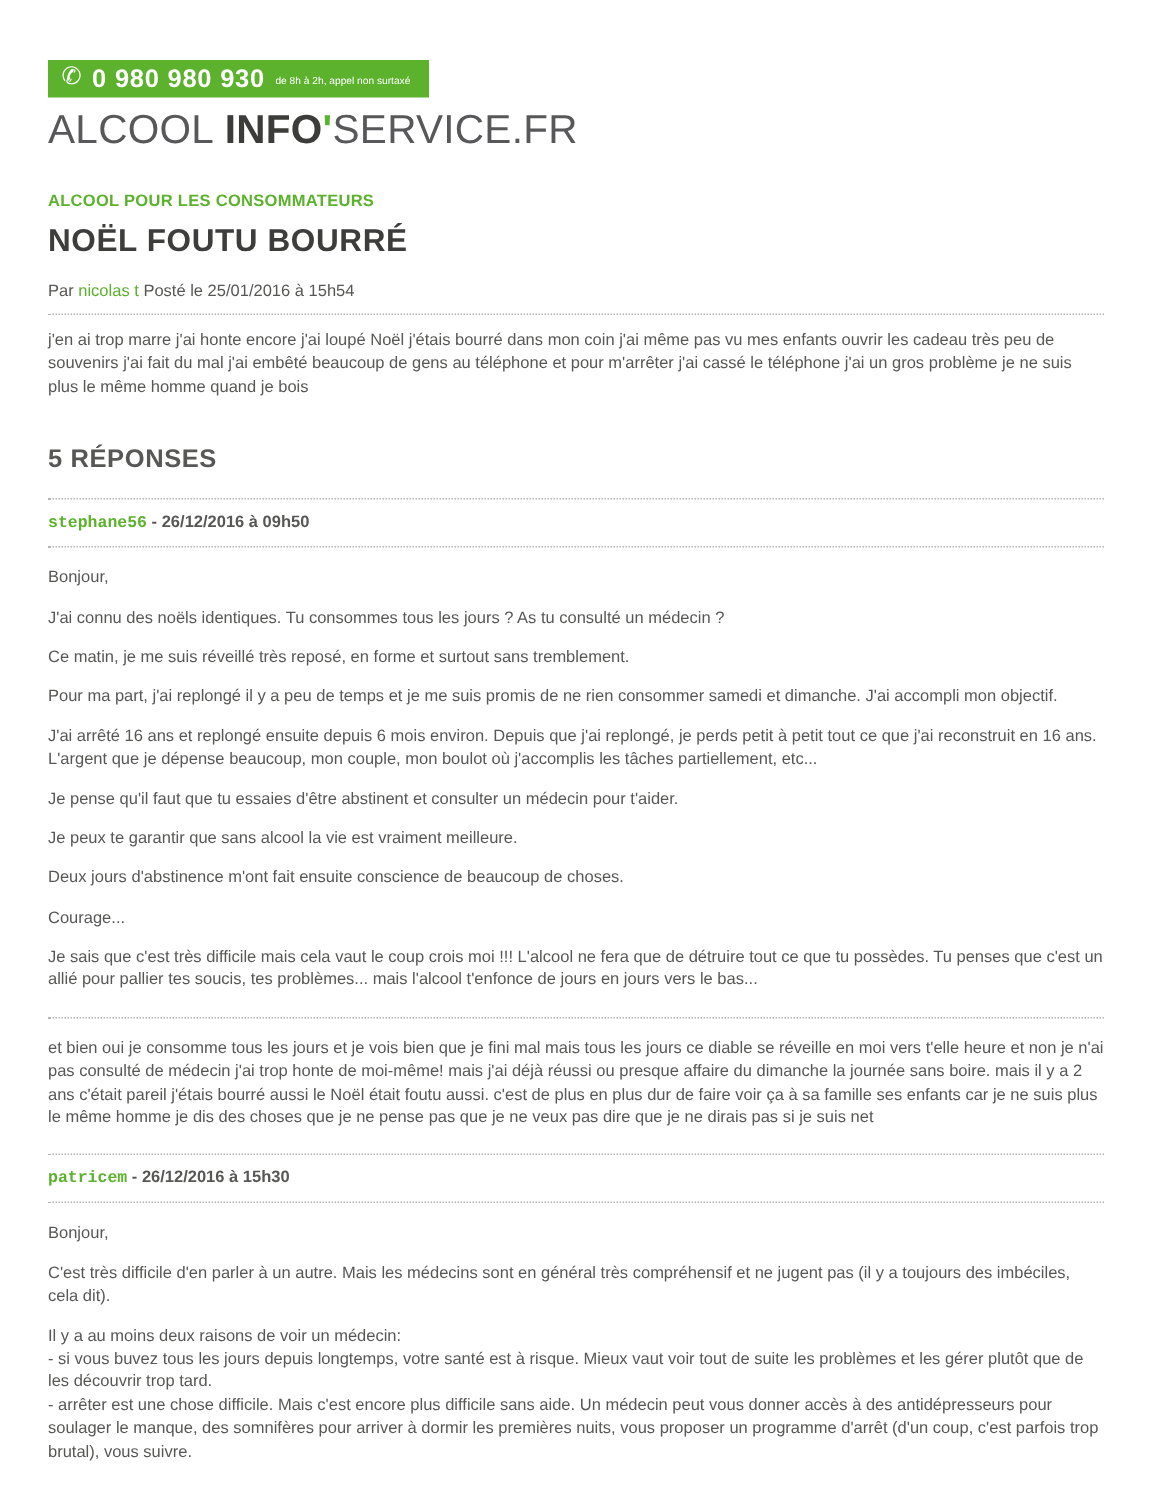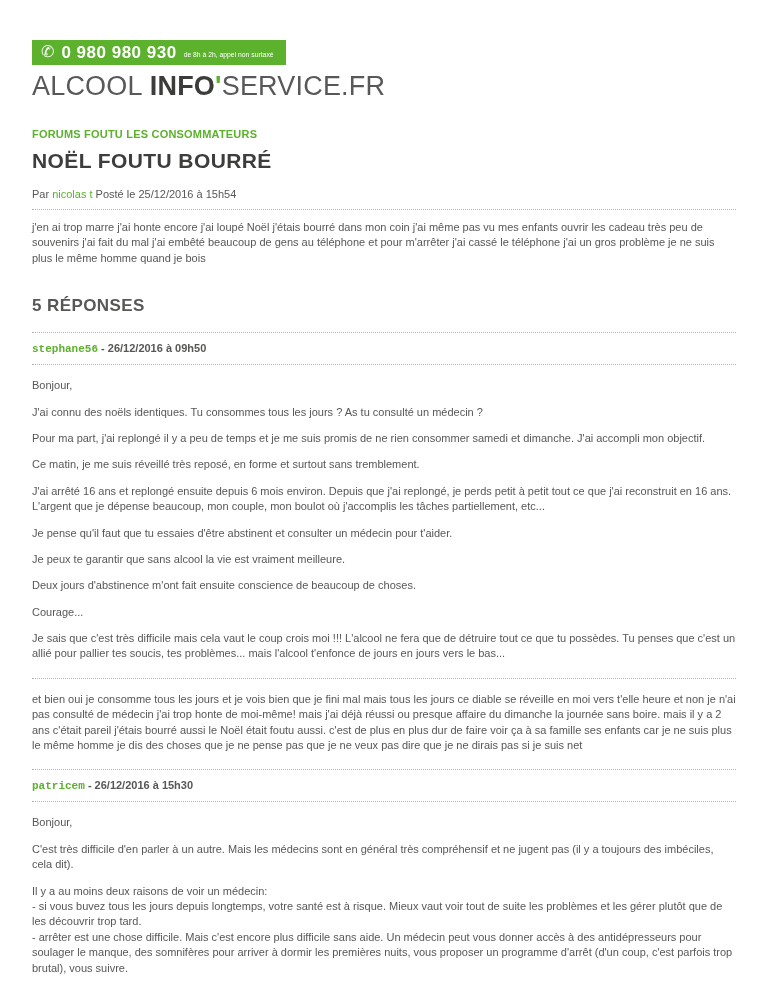--- a/index.html
+++ b/index.html
@@ -113,45 +113,45 @@
     <div class="phone-banner">
       <span class="phone-glyph">✆</span>
       <span class="phone-number">0 980 980 930</span>
       <span class="phone-hours">de 8h à 2h, appel non surtaxé</span>
     </div>
     <div class="logo-line"><span>ALCOOL</span><span class="logo-part-bold">INFO</span><span class="logo-apostrophe">'</span><span>SERVICE.FR</span></div>
   </header>
 
   <main class="main">
 
-    <a class="breadcrumb">FORUMS FOUTU LES CONSOMMATEURS</a>
+    <a class="breadcrumb">ALCOOL POUR LES CONSOMMATEURS</a>
 
     <h1 class="topic-title">NOËL FOUTU BOURRÉ</h1>
 
     <div class="byline">
       <span>Par</span>
       <span class="author-link">nicolas t</span>
-      <span>Posté le 25/12/2016 à 15h54</span>
+      <span>Posté le 25/01/2016 à 15h54</span>
     </div>
 
     <p class="post-body">j'en ai trop marre j'ai honte encore j'ai loupé Noël j'étais bourré dans mon coin j'ai même pas vu mes enfants ouvrir les cadeau très peu de souvenirs j'ai fait du mal j'ai embêté beaucoup de gens au téléphone et pour m'arrêter j'ai cassé le téléphone j'ai un gros problème je ne suis plus le même homme quand je bois</p>
 
     <h2 class="responses-heading">5 RÉPONSES</h2>
 
     <section>
   <article class="reply">
     <div class="reply-header">
       <span class="reply-author">stephane56</span>
       <span class="reply-meta"> - 26/12/2016 à 09h50</span>
     </div>
     <div class="reply-body">
             <p>Bonjour,</p>
             <p>J'ai connu des noëls identiques. Tu consommes tous les jours ? As tu consulté un médecin ?</p>
+            <p>Ce matin, je me suis réveillé très reposé, en forme et surtout sans tremblement.</p>
             <p>Pour ma part, j'ai replongé il y a peu de temps et je me suis promis de ne rien consommer samedi et dimanche. J'ai accompli mon objectif.</p>
-            <p>Ce matin, je me suis réveillé très reposé, en forme et surtout sans tremblement.</p>
             <p>J'ai arrêté 16 ans et replongé ensuite depuis 6 mois environ. Depuis que j'ai replongé, je perds petit à petit tout ce que j'ai reconstruit en 16 ans. L'argent que je dépense beaucoup, mon couple, mon boulot où j'accomplis les tâches partiellement, etc...</p>
             <p>Je pense qu'il faut que tu essaies d'être abstinent et consulter un médecin pour t'aider.</p>
             <p>Je peux te garantir que sans alcool la vie est vraiment meilleure.</p>
             <p>Deux jours d'abstinence m'ont fait ensuite conscience de beaucoup de choses.</p>
             <p>Courage...</p>
             <p>Je sais que c'est très difficile mais cela vaut le coup crois moi !!! L'alcool ne fera que de détruire tout ce que tu possèdes. Tu penses que c'est un allié pour pallier tes soucis, tes problèmes... mais l'alcool t'enfonce de jours en jours vers le bas...</p>
           </div>
   </article>
 
   <article class="reply">

